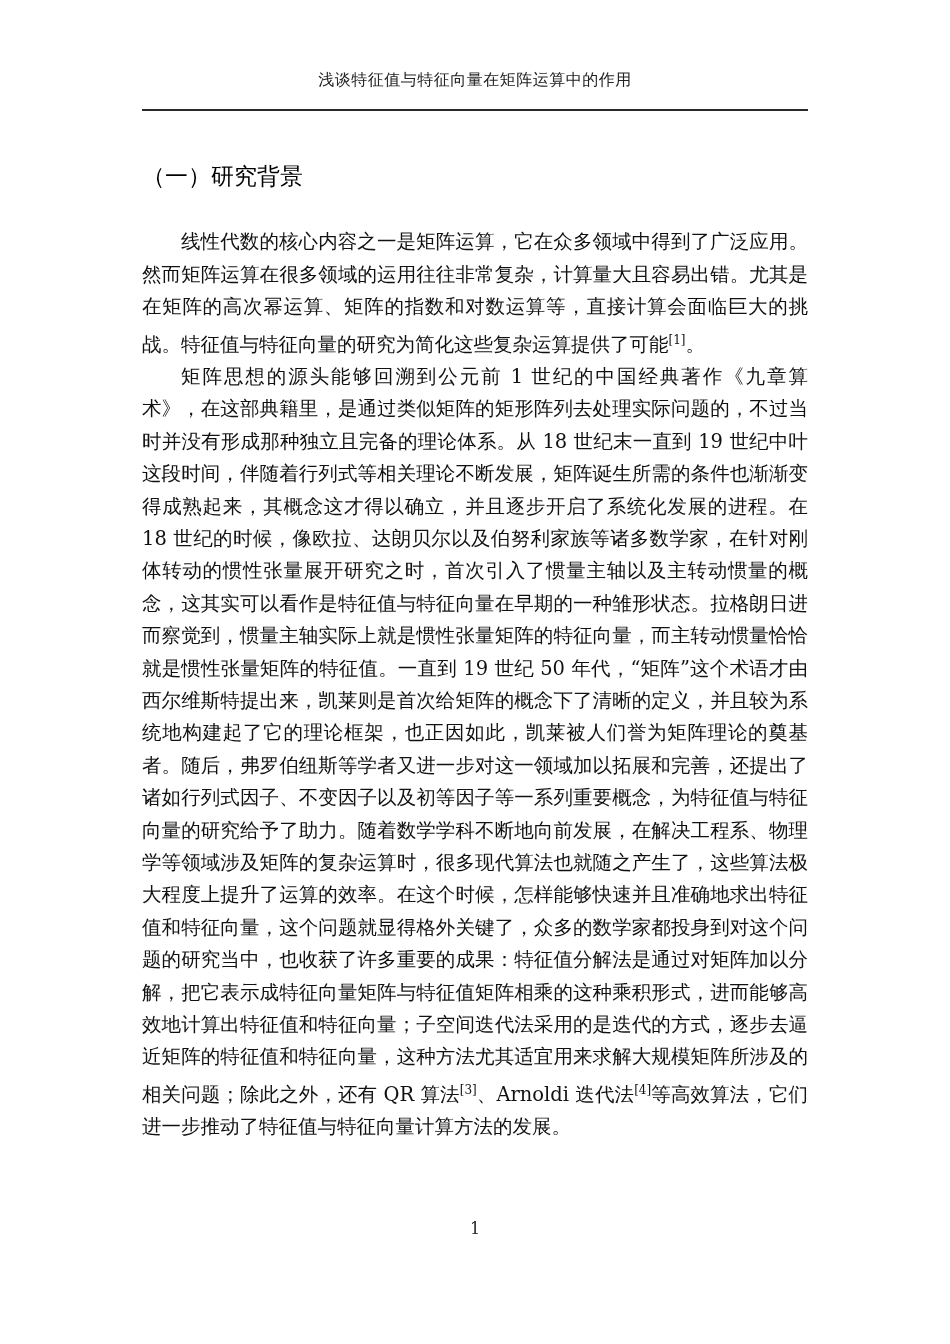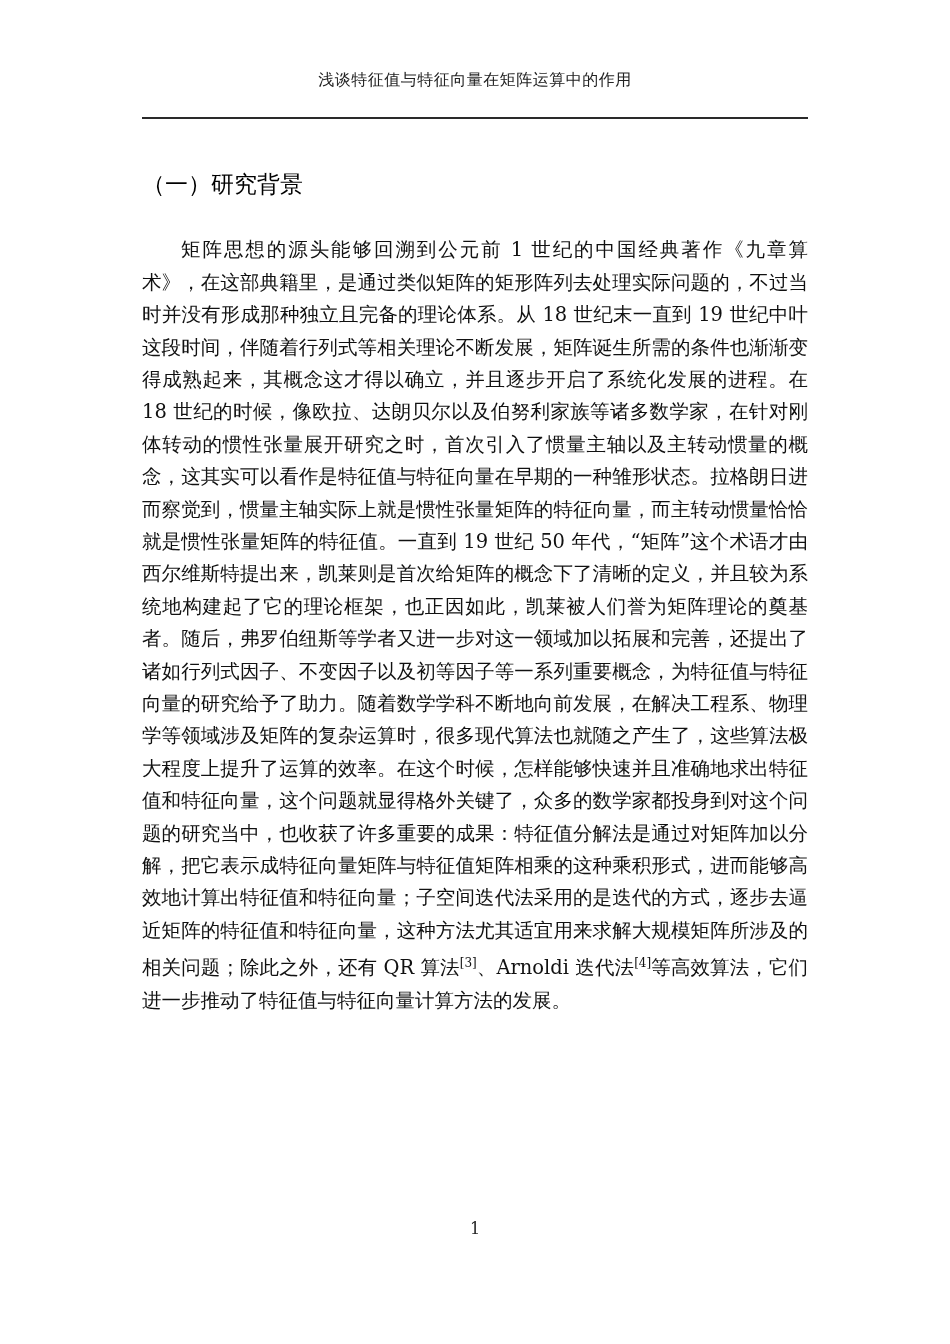--- a/index.html
+++ b/index.html
@@ -17,21 +17,21 @@
   }
   .page {
     box-sizing: border-box;
     width: 950px;
     height: 1344px;
     padding: 0 142px;
     position: relative;
   }
   .doc-header {
     padding-top: 70px;
-    padding-bottom: 26px;
+    padding-bottom: 18px;
     text-align: center;
     font-size: 16px;
     letter-spacing: 0.5px;
     color: #222;
     border-bottom: 2px solid #2a2a2a;
   }
   .h1 {
     margin: 35px 0 0 0;
     font-family: "DejaVu Sans", "Liberation Sans", sans-serif;
     font-weight: bold;
@@ -77,18 +77,19 @@
 <body>
 
 <div class="page">
 
   <div class="doc-header">浅谈特征值与特征向量在矩阵运算中的作用</div>
 
 
   <div class="h2">（一）研究背景</div>
 
   <div class="body-text">
+      <p><span>线性代数的核心内容之一是矩阵运算，它在众多领域中得到了广泛应用。然而矩阵运算在很多领域的运用往往非常复杂，计算量大且容易出错。尤其是在矩阵的高次幂运算、矩阵的指数和对数运算等，直接计算会面临巨大的挑战。特征值与特征向量的研究为简化这些复杂运算提供了可能</span><span class="ref">[1]</span><span>。</span></p>
       <p><span>矩阵思想的源头能够回溯到公元前 1 世纪的中国经典著作《九章算术》，在这部典籍里，是通过类似矩阵的矩形阵列去处理实际问题的，不过当时并没有形成那种独立且完备的理论体系。从 18 世纪末一直到 19 世纪中叶这段时间，伴随着行列式等相关理论不断发展，矩阵诞生所需的条件也渐渐变得成熟起来，其概念这才得以确立，并且逐步开启了系统化发展的进程。在 18 世纪的时候，像欧拉、达朗贝尔以及伯努利家族等诸多数学家，在针对刚体转动的惯性张量展开研究之时，首次引入了惯量主轴以及主转动惯量的概念，这其实可以看作是特征值与特征向量在早期的一种雏形状态。拉格朗日进而察觉到，惯量主轴实际上就是惯性张量矩阵的特征向量，而主转动惯量恰恰就是惯性张量矩阵的特征值。一直到 19 世纪 50 年代，“矩阵”这个术语才由西尔维斯特提出来，凯莱则是首次给矩阵的概念下了清晰的定义，并且较为系统地构建起了它的理论框架，也正因如此，凯莱被人们誉为矩阵理论的奠基者。随后，弗罗伯纽斯等学者又进一步对这一领域加以拓展和完善，还提出了诸如行列式因子、不变因子以及初等因子等一系列重要概念，为特征值与特征向量的研究给予了助力。随着数学学科不断地向前发展，在解决工程系、物理学等领域涉及矩阵的复杂运算时，很多现代算法也就随之产生了，这些算法极大程度上提升了运算的效率。在这个时候，怎样能够快速并且准确地求出特征值和特征向量，这个问题就显得格外关键了，众多的数学家都投身到对这个问题的研究当中，也收获了许多重要的成果：特征值分解法是通过对矩阵加以分解，把它表示成特征向量矩阵与特征值矩阵相乘的这种乘积形式，进而能够高效地计算出特征值和特征向量；子空间迭代法采用的是迭代的方式，逐步去逼近矩阵的特征值和特征向量，这种方法尤其适宜用来求解大规模矩阵所涉及的相关问题；除此之外，还有 QR 算法</span><span class="ref">[3]</span><span>、Arnoldi 迭代法</span><span class="ref">[4]</span><span>等高效算法，它们进一步推动了特征值与特征向量计算方法的发展。</span></p>
     </div>
 
   <div class="page-number">1</div>
 
 </div>
 
 </body></html>

